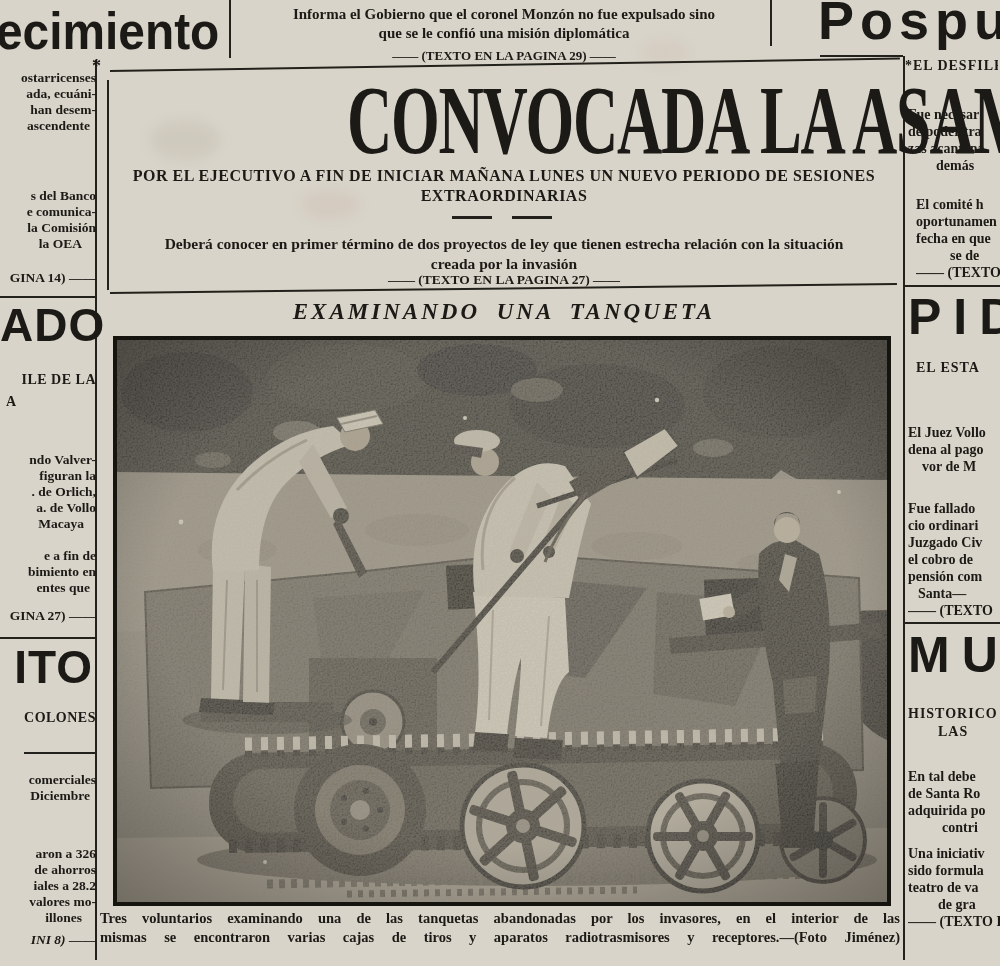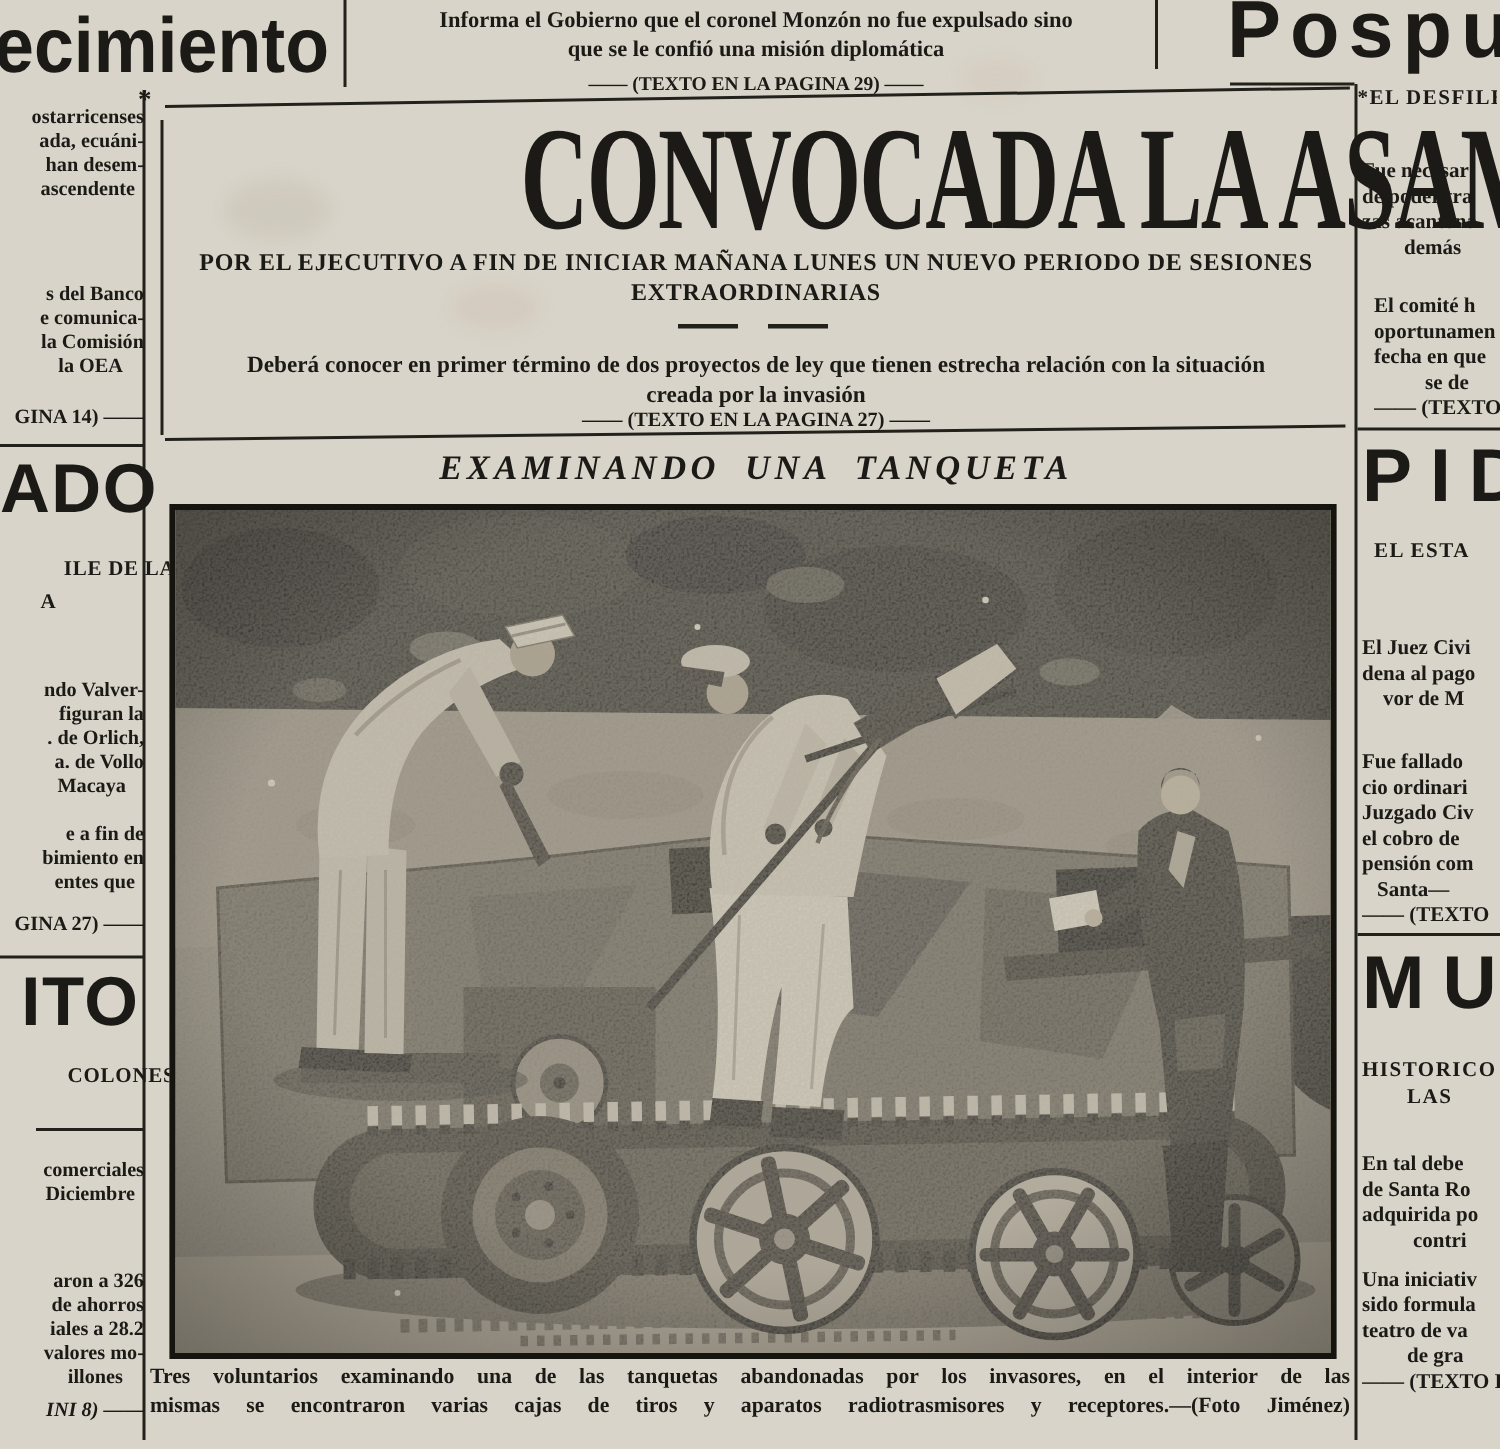--- a/index.html
+++ b/index.html
@@ -17,21 +17,21 @@
   .masthead-left{font-family:"Liberation Sans",sans-serif;font-weight:bold;font-size:52px;line-height:54px;transform:scaleX(0.92);transform-origin:left top;white-space:nowrap;}
   .masthead-right{font-family:"Liberation Sans",sans-serif;font-weight:bold;font-size:54px;line-height:56px;letter-spacing:6px;white-space:nowrap;}
 
   
   .news{font-weight:bold;font-size:13.5px;line-height:16px;}
   .lc{width:96px;text-align:right;}
   .lc div{white-space:nowrap;}
   .rc{width:93px;overflow:hidden;}
   .rc div{white-space:nowrap;}
   .rcnews{font-weight:bold;font-size:14px;line-height:17px;}
-  .kick{font-weight:bold;font-size:14px;letter-spacing:0.5px;white-space:nowrap;margin-left:21px;}
+  .kick{font-weight:bold;font-size:14px;letter-spacing:0.5px;white-space:nowrap;}
   .subkick{font-weight:bold;font-size:14px;letter-spacing:1px;white-space:nowrap;}
   .ind28{padding-left:28px;} .ind34{padding-left:34px;} .ind14{padding-left:14px;}
   .ind10{padding-left:10px;} .ind30{padding-left:30px;}
   .pr6{padding-right:6px;} .pr12{padding-right:12px;} .pr14{padding-right:14px;padding-left:19px;}
   .alignleft{text-align:left;padding-left:6px;}
 
   
   .mainhead-wrap{left:108px;top:74px;width:792px;text-align:center;}
   .mainhead{display:inline-block;font-weight:bold;font-size:98px;line-height:92px;white-space:nowrap;letter-spacing:-2px;transform:scaleX(0.64);transform-origin:center top;}
   .subhead{left:108px;width:792px;text-align:center;font-weight:bold;font-size:16px;line-height:20px;letter-spacing:0.5px;white-space:nowrap;}
@@ -130,21 +130,21 @@
     <div>El comité h</div>
     <div>oportunamen</div>
     <div>fecha en que</div>
     <div class="ind34">se de</div>
     <div>—— (TEXTO E</div>
   </div>
   <div class="rule" style="left:905px;top:285px;width:95px;"></div>
   <div class="abs rc bighead" style="left:908px;top:292px;font-size:50px;letter-spacing:12px;height:54px;">PID</div>
   <div class="abs rc subkick" style="left:916px;top:360px;">EL ESTA</div>
   <div class="abs rc rcnews" style="left:908px;top:424px;">
-    <div>El Juez Civi</div>
+    <div>El Juez Vollo</div>
     <div>dena al pago</div>
     <div class="ind14">vor de M</div>
   </div>
   <div class="abs rc rcnews" style="left:908px;top:500px;">
     <div>Fue fallado</div>
     <div>cio ordinari</div>
     <div>Juzgado Civ</div>
     <div>el cobro de</div>
     <div>pensión com</div>
     <div class="ind10">Santa—</div>

